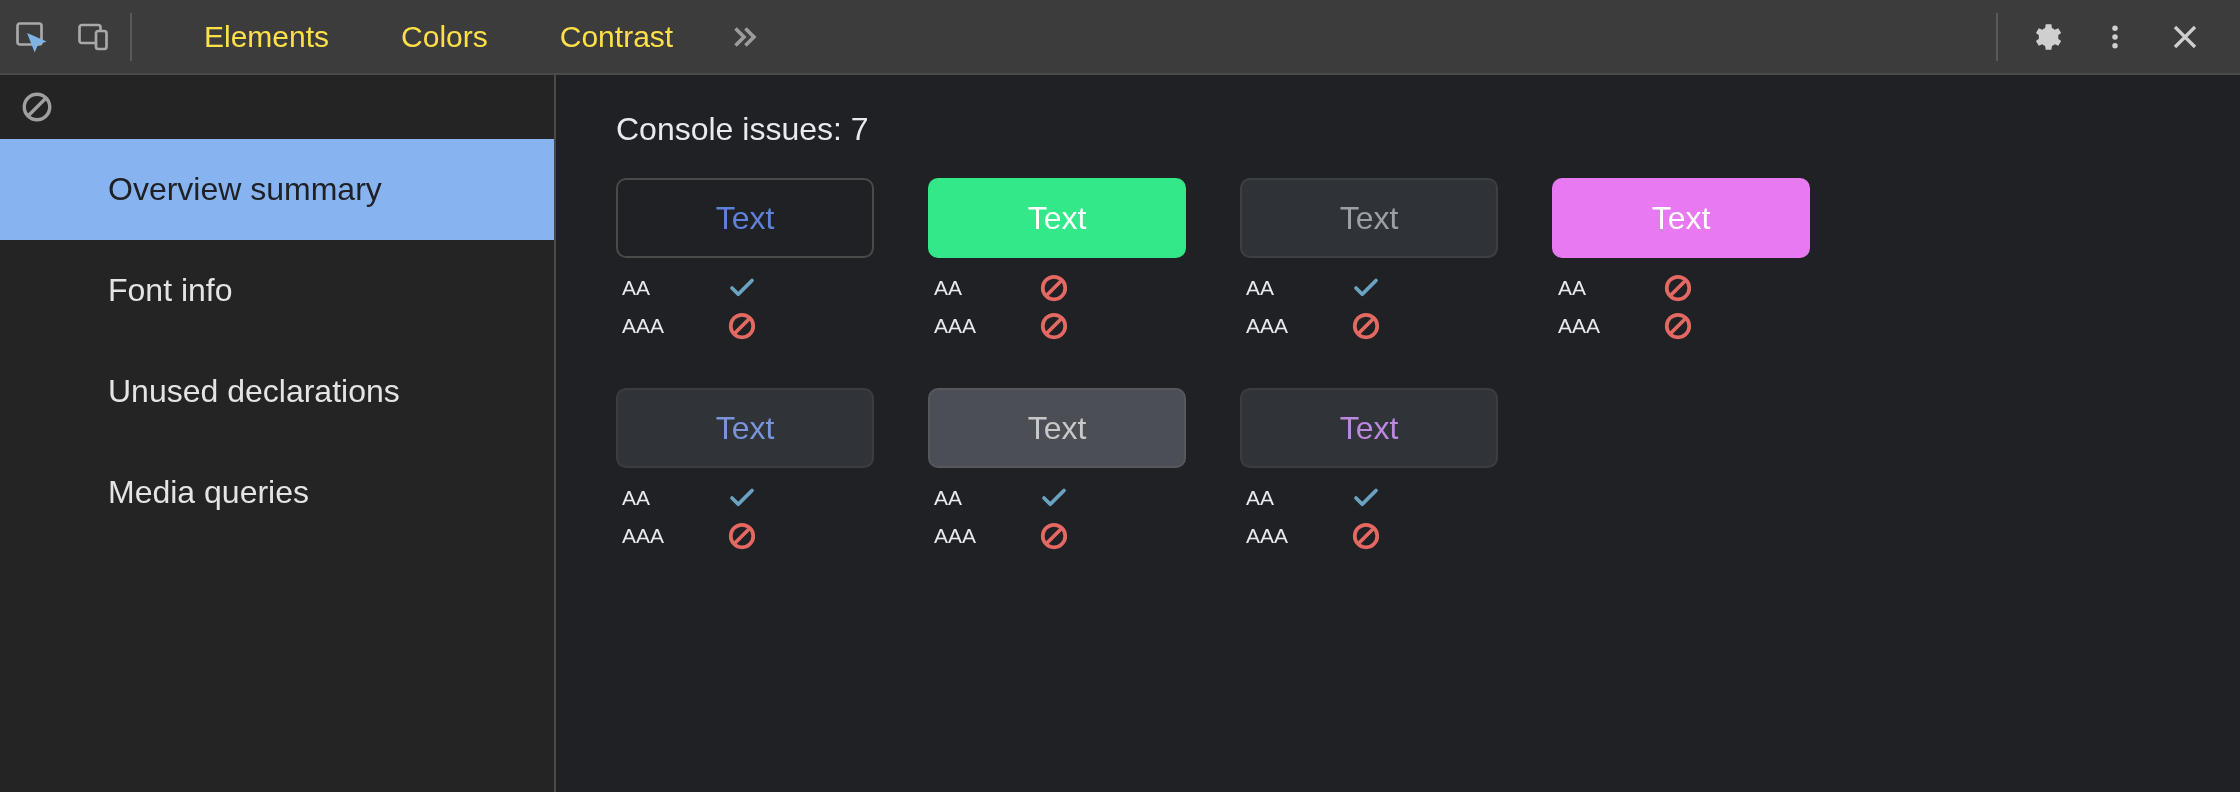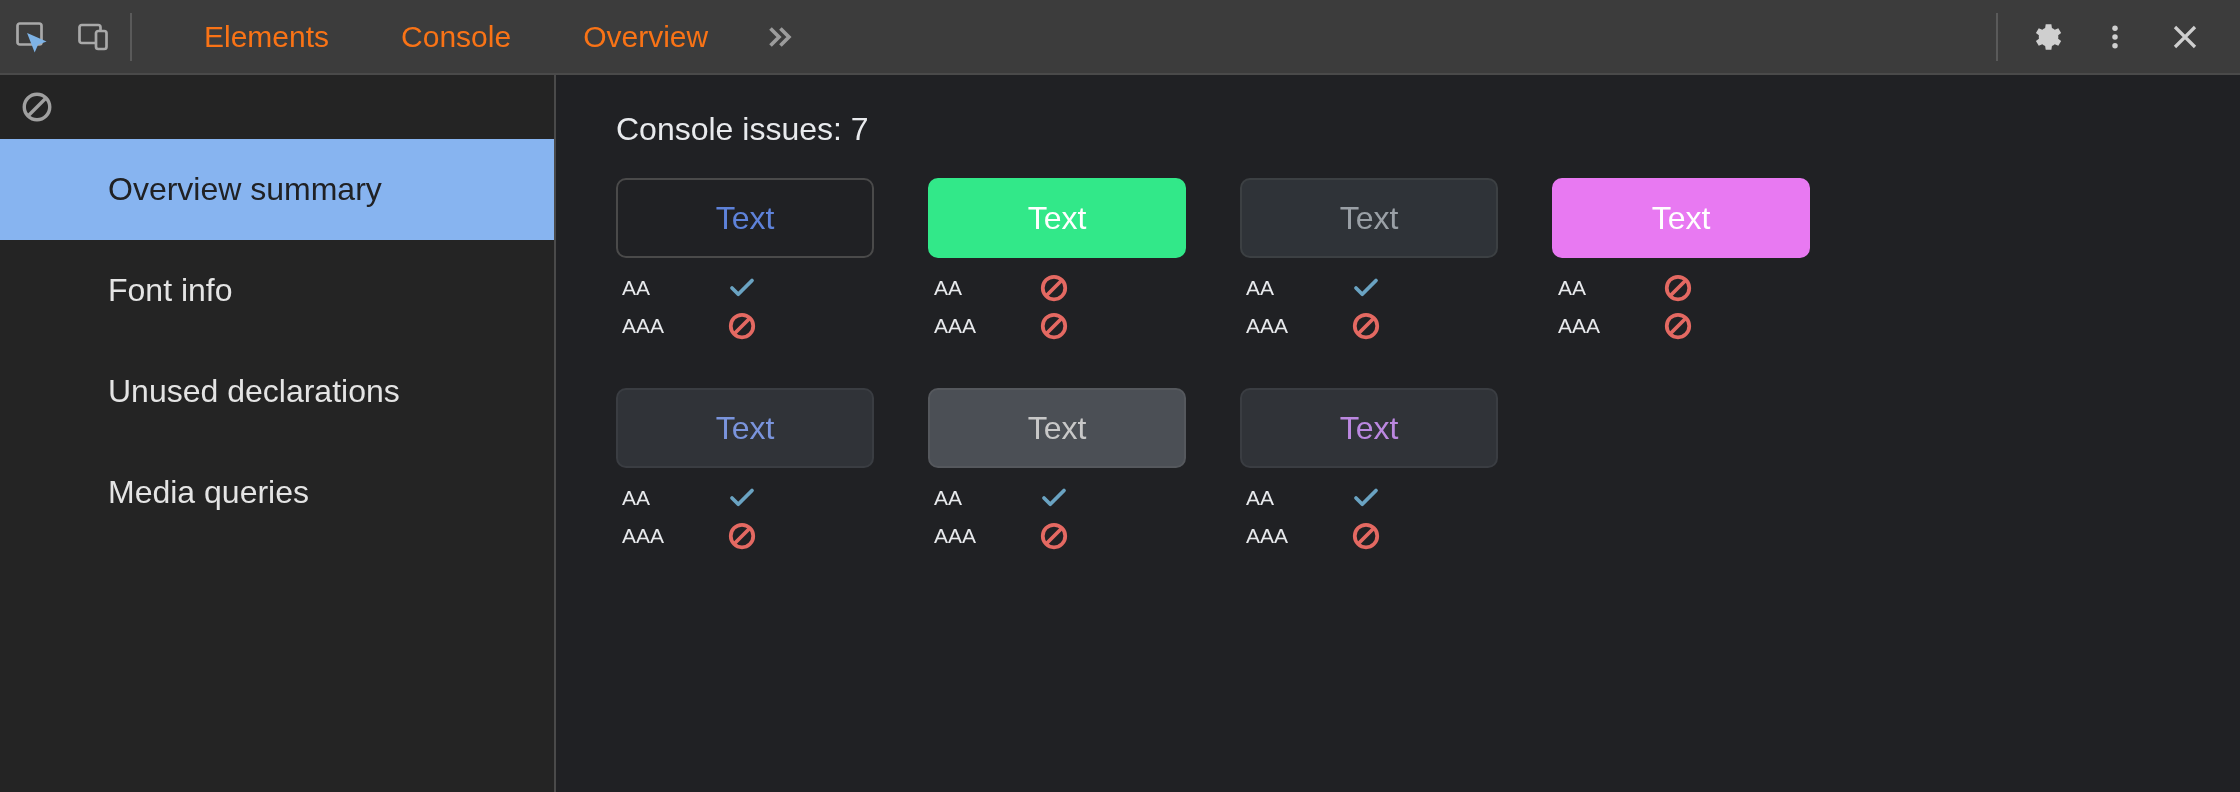--- a/index.html
+++ b/index.html
@@ -25,21 +25,21 @@
     display: flex; align-items: center; justify-content: center;
     color: #a9a9a9;
   }
   .tb-iconbtn svg { display: block; }
   .tb-sep { width: 2px; height: 48px; background: #5a5a5a; margin: 0 12px 0 6px; }
   .tabs { display: flex; align-items: stretch; height: 100%; margin-left: 24px; }
   .tab {
     display: flex; align-items: center;
     padding: 0 36px;
     font-size: 30px;
-    color: #f97316;
+    color: #fde047;
     height: 100%;
     cursor: default;
   }
   .tab.active {
     background: #000;
     color: #e5e5e5;
     border-top: 2px solid #3c3c3c;
   }
   .tab.active .flask { margin-left: 14px; }
   .tab.active .close-x { margin-left: 22px; color: #d0d0d0; }
@@ -136,24 +136,24 @@
       </svg>
     </div>
     <div class="tb-sep"></div>
   </div>
 
   <div class="tabs">
     <div class="tab">
       <span>Elements</span>
     </div>
     <div class="tab">
-      <span>Console</span>
+      <span>Colors</span>
     </div>
     <div class="tab">
-      <span>Overview</span>
+      <span>Contrast</span>
     </div>
   </div>
 
   <div class="tb-more">
     <svg width="34" height="34" viewBox="0 0 24 24" fill="none" stroke="#9c9c9c" stroke-width="2.6">
       <path d="M6 6l6 6-6 6"></path>
         <path d="M13 6l6 6-6 6"></path>
     </svg>
   </div>
 

